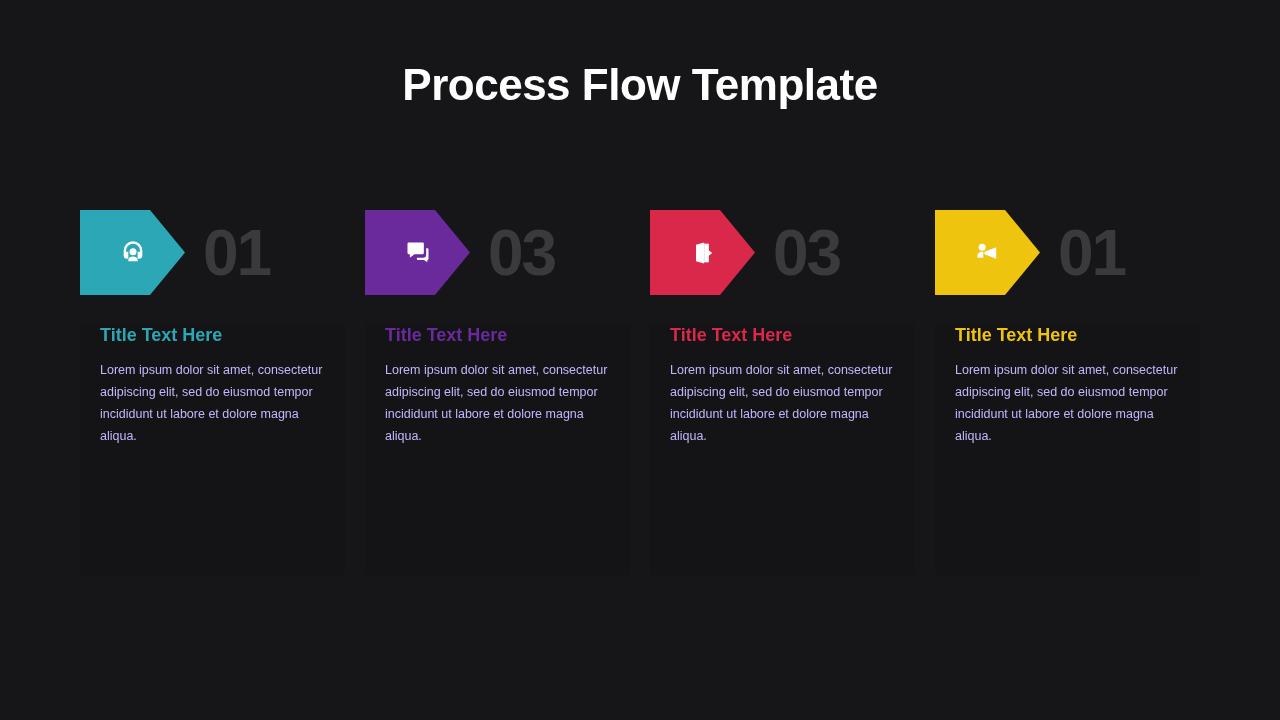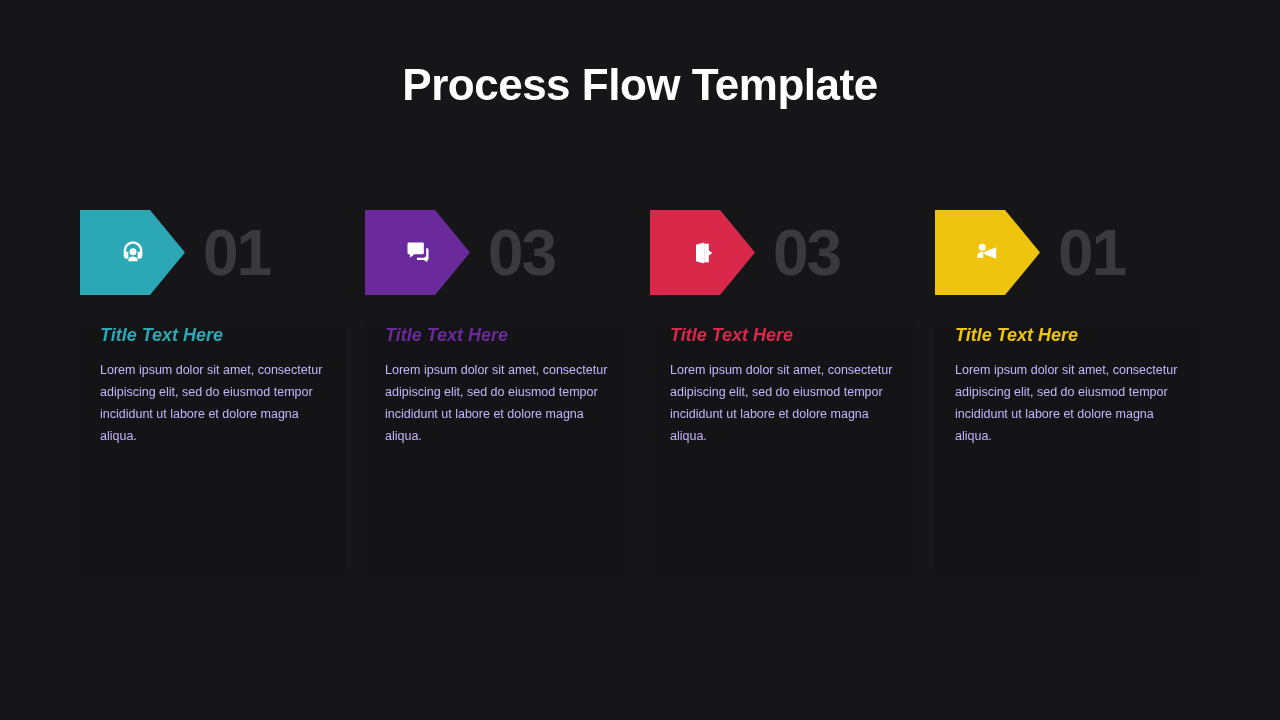--- a/index.html
+++ b/index.html
@@ -73,21 +73,20 @@
   }
   .step-body {
     background: #141416;
     padding: 0 20px 40px 20px;
     min-height: 250px;
   }
   .step-title {
     font-size: 18px;
     font-weight: 700;
     margin-bottom: 14px;
-    font-style: italic;
   }
   .step-desc {
     color: #c4b5fd;
     font-size: 12.5px;
     line-height: 1.75;
   }
   .c0 { fill: #2ba7b5; }
   .c1 { fill: #6a2a9b; }
   .c2 { fill: #d9284a; }
   .c3 { fill: #eec40f; }

